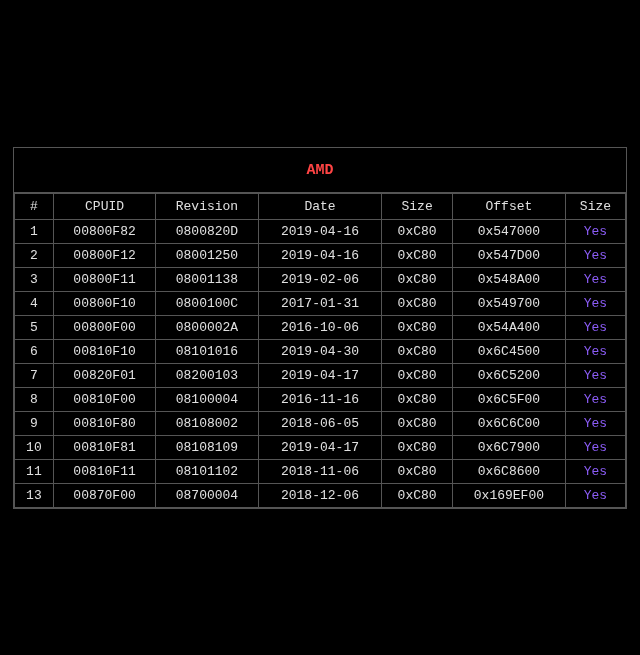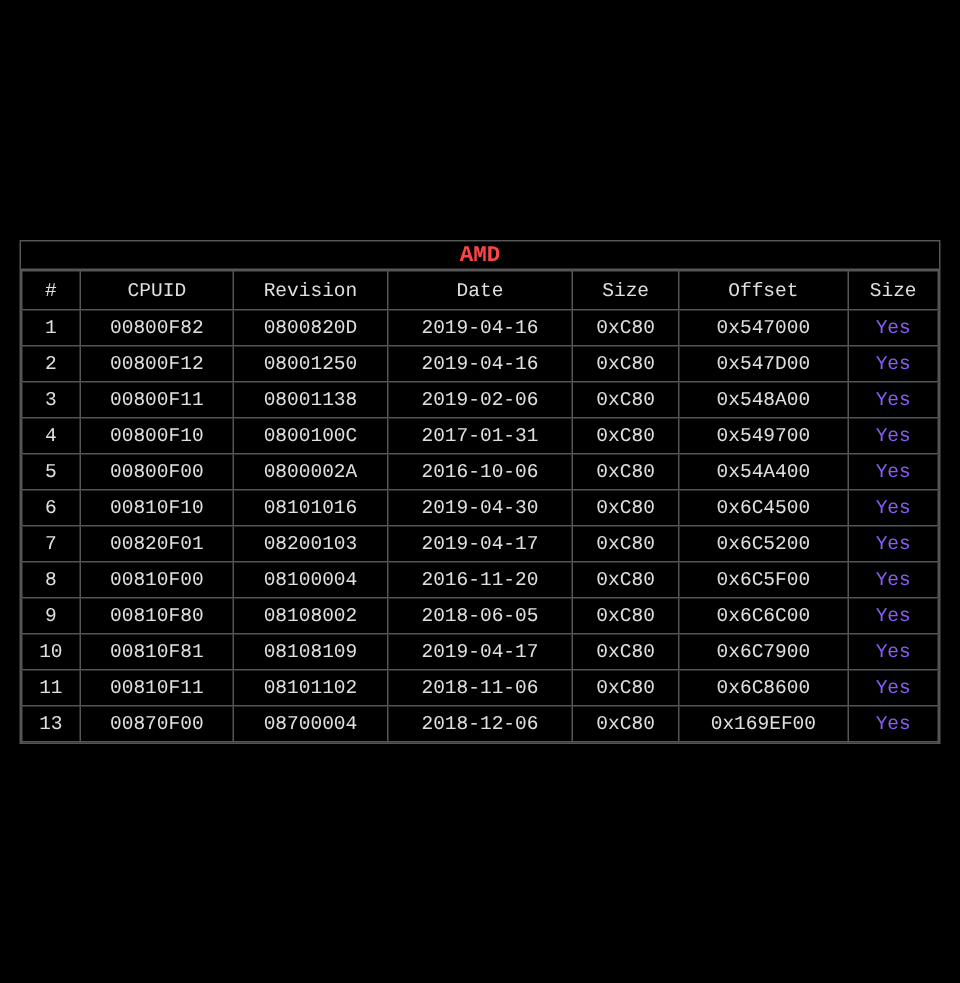--- a/index.html
+++ b/index.html
@@ -18,21 +18,21 @@
       font-family: 'Courier New', Courier, monospace;
     }
 
     .container {
       border: 1px solid #555;
       width: 614px;
     }
 
     .title-row {
       text-align: center;
-      padding: 0 0;
+      padding: 13px 0;
       border-bottom: 1px solid #555;
     }
 
     .title-text {
       color: #ff4444;
       font-size: 15px;
       font-weight: bold;
     }
 
     table {
@@ -145,21 +145,21 @@
           <td>08200103</td>
           <td>2019-04-17</td>
           <td>0xC80</td>
           <td>0x6C5200</td>
           <td class="yes-text">Yes</td>
         </tr>
         <tr>
           <td>8</td>
           <td>00810F00</td>
           <td>08100004</td>
-          <td>2016-11-20</td>
+          <td>2016-11-16</td>
           <td>0xC80</td>
           <td>0x6C5F00</td>
           <td class="yes-text">Yes</td>
         </tr>
         <tr>
           <td>9</td>
           <td>00810F80</td>
           <td>08108002</td>
           <td>2018-06-05</td>
           <td>0xC80</td>

